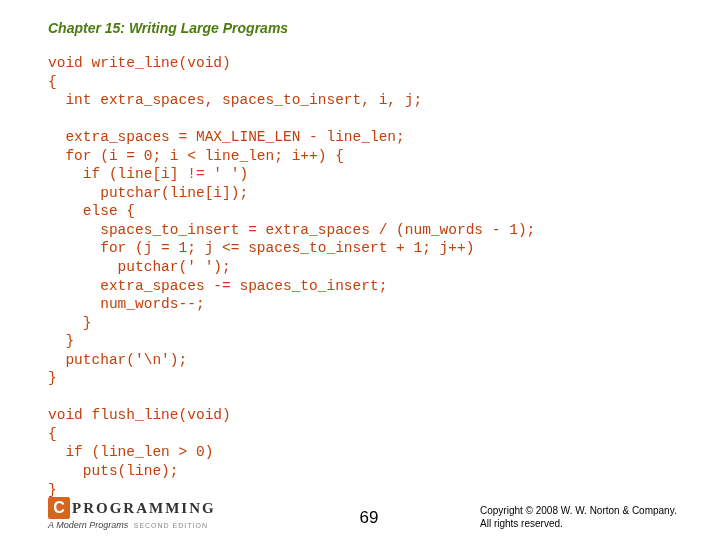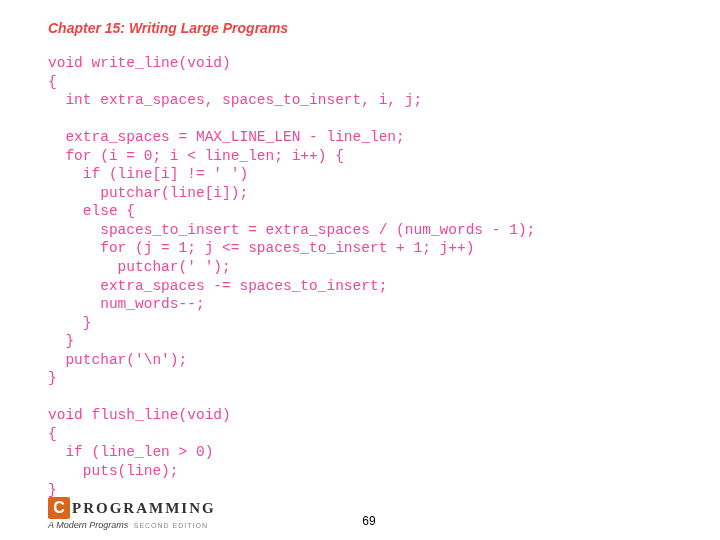--- a/index.html
+++ b/index.html
@@ -8,32 +8,32 @@
     height: 540px;
     background: #ffffff;
     font-family: Arial, Helvetica, sans-serif;
     position: relative;
     overflow: hidden;
   }
   .slide {
     padding: 20px 48px 0 48px;
   }
   .chapter-title {
-    color: #ef4444;
+    color: #4d7c0f;
     font-style: italic;
     font-weight: bold;
     font-size: 14px;
     margin-bottom: 18px;
   }
   .code-block {
     font-family: "Courier New", Courier, monospace;
     font-size: 14.5px;
     line-height: 1.28;
     white-space: pre;
-    color: #ec4899;
+    color: #c2410c;
   }
   .footer {
     position: absolute;
     bottom: 10px;
     left: 48px;
     right: 30px;
     display: flex;
     align-items: flex-end;
     justify-content: space-between;
   }
@@ -72,21 +72,21 @@
     margin-top: 1px;
   }
   .logo-ed {
     font-size: 7px;
     letter-spacing: 1px;
     color: #888;
     margin-left: 3px;
     font-style: normal;
   }
   .page-num {
-    font-size: 12px;
+    font-size: 17px;
     color: #000;
     position: absolute;
     left: 50%;
     transform: translateX(-50%);
     bottom: 2px;
   }
   .copyright {
     font-size: 10px;
     color: #000;
     text-align: left;
@@ -130,13 +130,15 @@
     <div class="logo-main">
       <span class="logo-c">C</span>
       <span class="logo-text">PROGRAMMING</span>
     </div>
     <div class="logo-sub">
       <span>A Modern Programs</span>
       <span class="logo-ed">SECOND EDITION</span>
     </div>
   </div>
   <div class="page-num">69</div>
+  <div class="copyright">Copyright © 2008 W. W. Norton &amp; Company.
+All rights reserved.</div>
 </div>
 
 </body></html>

